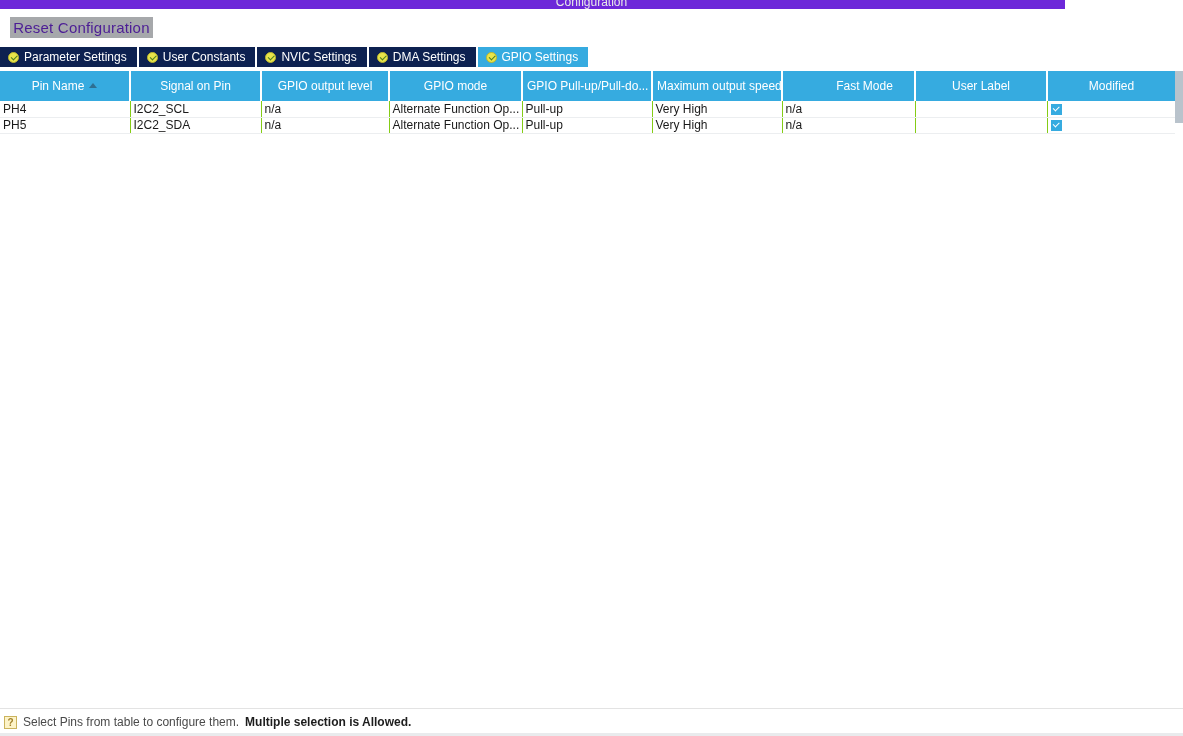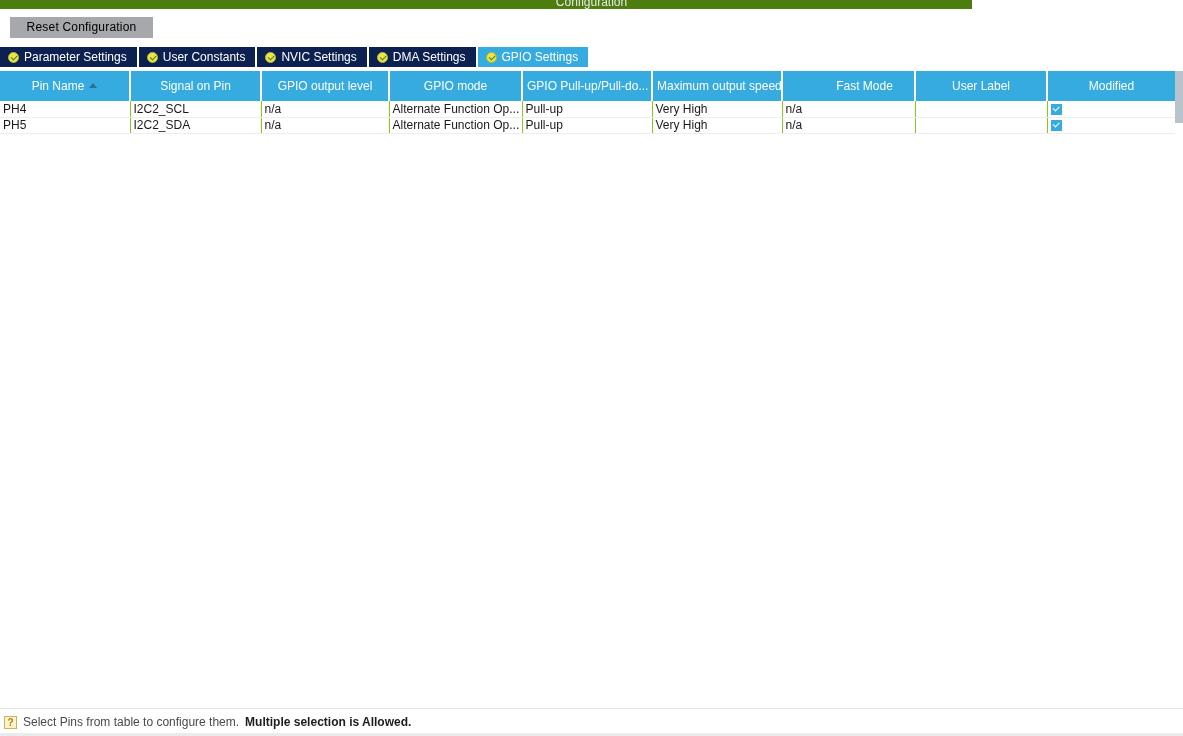--- a/index.html
+++ b/index.html
@@ -14,22 +14,22 @@
     position: relative;
     width: 1183px;
     height: 736px;
     background: #ffffff;
   }
 
   
   .title-strip {
     position: absolute;
     left: 0; top: 0;
-    width: 972px; height: 9px;
-    background: #4d7c0f;
+    width: 1065px; height: 9px;
+    background: #6d28d9;
     overflow: hidden;
   }
   .title-strip-text {
     position: absolute;
     left: 0; top: -5px;
     width: 1183px;
     text-align: center;
     color: #e8e8e8;
     font-size: 12px;
     line-height: 14px;
@@ -42,23 +42,23 @@
     left: 0; top: 9px;
     width: 1183px; height: 37px;
     background: #ffffff;
   }
   .reset-btn {
     position: absolute;
     left: 10px; top: 8px;
     width: 143px; height: 21px;
     background: #a6a8ab;
     border: none;
-    color: #000000;
+    color: #4c1d95;
     font-family: "Liberation Sans", sans-serif;
-    font-size: 12px;
+    font-size: 15px;
     line-height: 21px;
     text-align: center;
     padding: 0;
     cursor: pointer;
     letter-spacing: .2px;
   }
 
   
   .tabbar {
     position: absolute;

